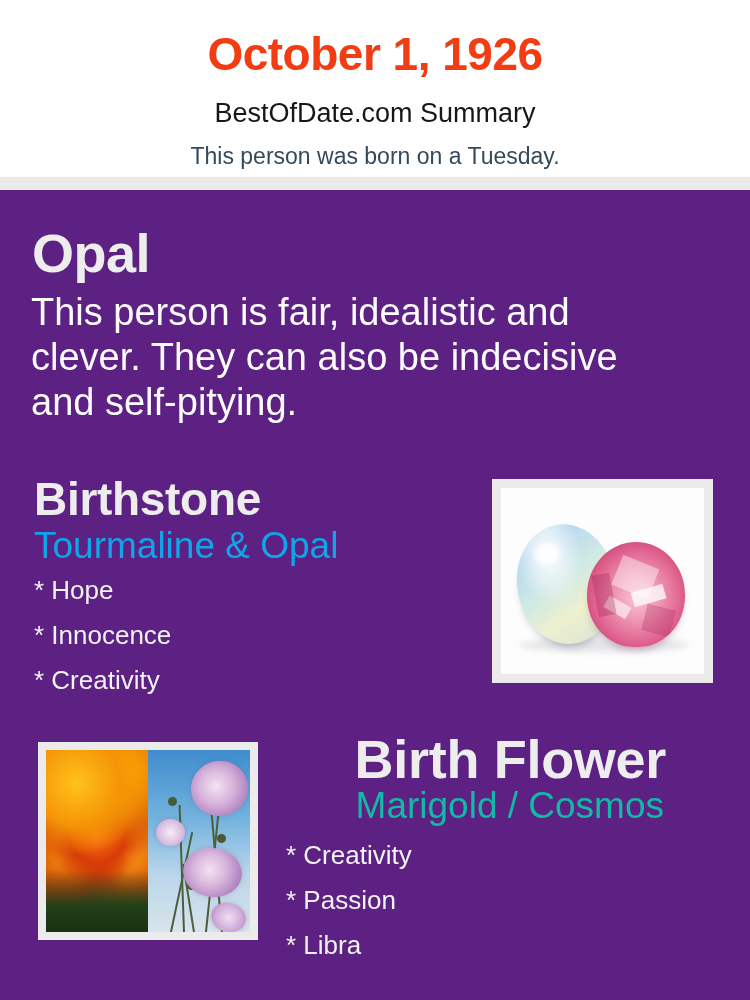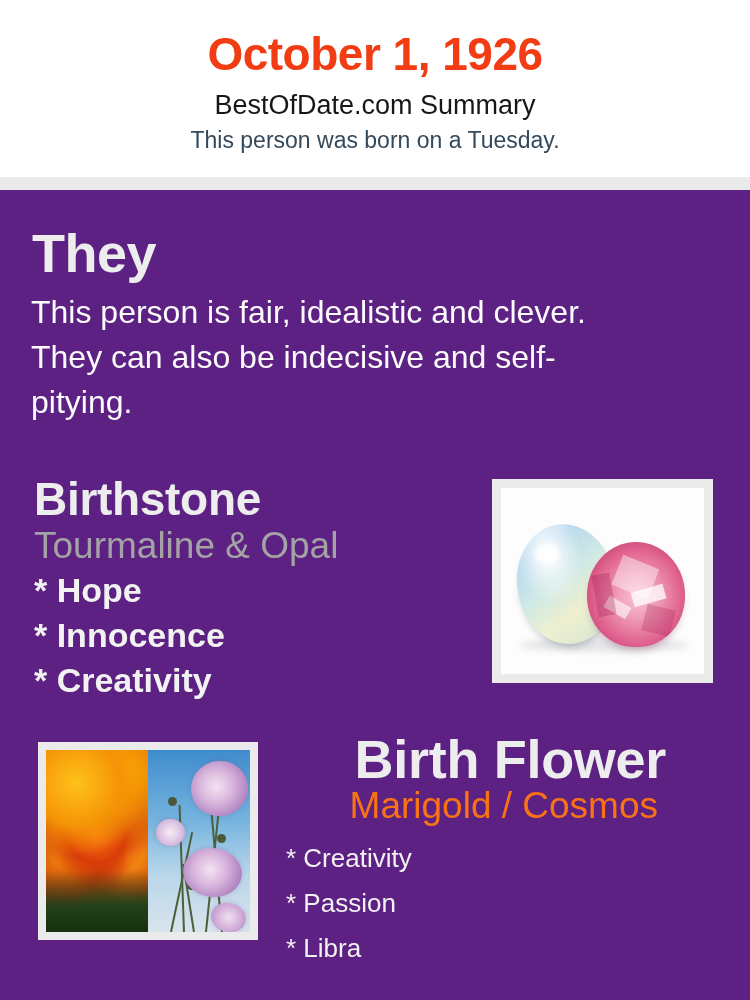--- a/index.html
+++ b/index.html
@@ -35,21 +35,21 @@
   .header-date {
     margin: 0;
     padding-top: 26px;
     font-size: 46px;
     font-weight: bold;
     line-height: 56px;
     color: #f23c13;
     letter-spacing: -0.5px;
   }
   .header-sub {
-    margin: 0;
+    margin: 8px;
     padding-top: 6px;
     font-size: 27px;
     line-height: 34px;
     font-weight: normal;
     color: #171717;
   }
   .header-note {
     margin: 0;
     padding-top: 3px;
     font-size: 23px;
@@ -86,21 +86,21 @@
     font-weight: bold;
     color: #ededed;
     letter-spacing: -0.5px;
   }
   .sign-desc {
     position: absolute;
     left: 31px;
     top: 100px;
     width: 600px;
     margin: 0;
-    font-size: 32px;
+    font-size: 38px;
     line-height: 45px;
     font-weight: normal;
     color: #fbfbfb;
   }
 
   
   .stone-block {
     position: absolute;
     left: 34px;
     top: 281px;
@@ -113,31 +113,31 @@
     font-weight: bold;
     color: #ededed;
     letter-spacing: -0.3px;
   }
   .stone-name {
     margin: 0;
     margin-top: -3px;
     font-size: 37px;
     line-height: 44px;
     font-weight: normal;
-    color: #a3a3a3;
+    color: #0ea5e9;
   }
   .trait-list {
     margin: 0;
     padding: 0;
     list-style: none;
   }
   .trait-list li {
-    font-size: 34px;
+    font-size: 26px;
     line-height: 45px;
-    font-weight: bold;
+    font-weight: normal;
     color: #f2f2f2;
     white-space: pre;
   }
 
   
   .photo-frame {
     position: absolute;
     background: #ffffff;
     border: 9px solid #ebebeb;
     box-sizing: border-box;
@@ -302,27 +302,27 @@
   .flower-heading {
     margin: 0;
     text-align: right;
     font-size: 54px;
     line-height: 56px;
     font-weight: bold;
     color: #ededed;
     letter-spacing: -0.3px;
   }
   .flower-name {
-    margin: 8px;
+    margin: 2px;
     margin-top: -3px;
     text-align: right;
     font-size: 37px;
     line-height: 44px;
     font-weight: normal;
-    color: #f97316;
+    color: #14b8a6;
   }
   .flower-traits {
     margin: 0;
     margin-top: 5px;
     padding: 0 0 0 16px;
     list-style: none;
   }
   .flower-traits li {
     font-size: 26px;
     line-height: 45px;
@@ -338,21 +338,21 @@
 
   <div class="header">
     <h1 class="header-date">October 1, 1926</h1>
     <div class="header-sub">BestOfDate.com Summary</div>
     <div class="header-note">This person was born on a Tuesday.</div>
   </div>
   <div class="divider"></div>
 
   <div class="body-panel">
 
-    <h2 class="sign-title">They</h2>
+    <h2 class="sign-title">Opal</h2>
     <p class="sign-desc">This person is fair, idealistic and clever. They can also be indecisive and self-pitying.</p>
 
     <div class="stone-block">
       <h3 class="stone-heading">Birthstone</h3>
       <div class="stone-name">Tourmaline &amp; Opal</div>
       <ul class="trait-list">
         <li>* Hope</li>
         <li>* Innocence</li>
         <li>* Creativity</li>
       </ul>

